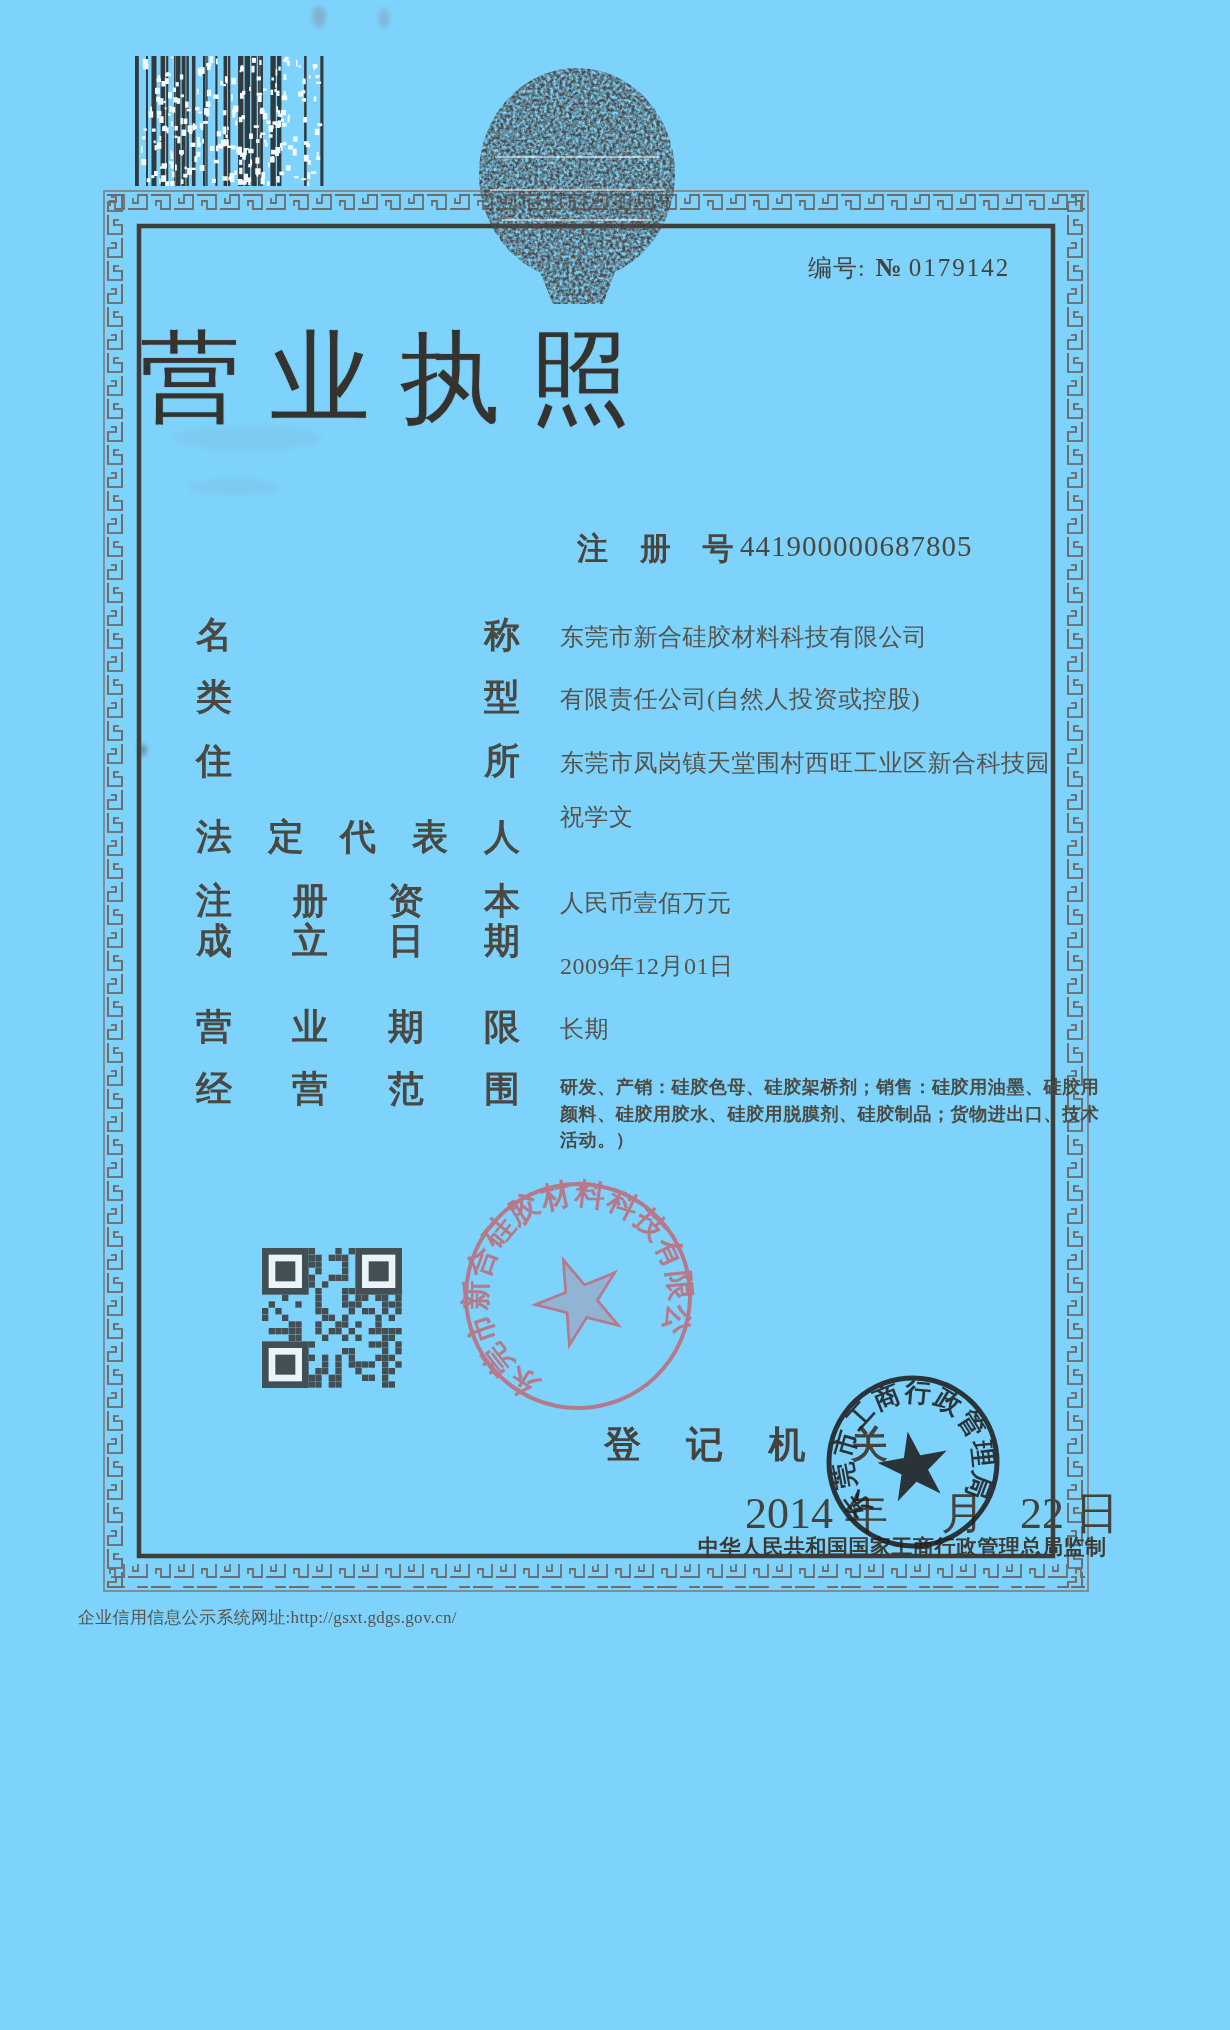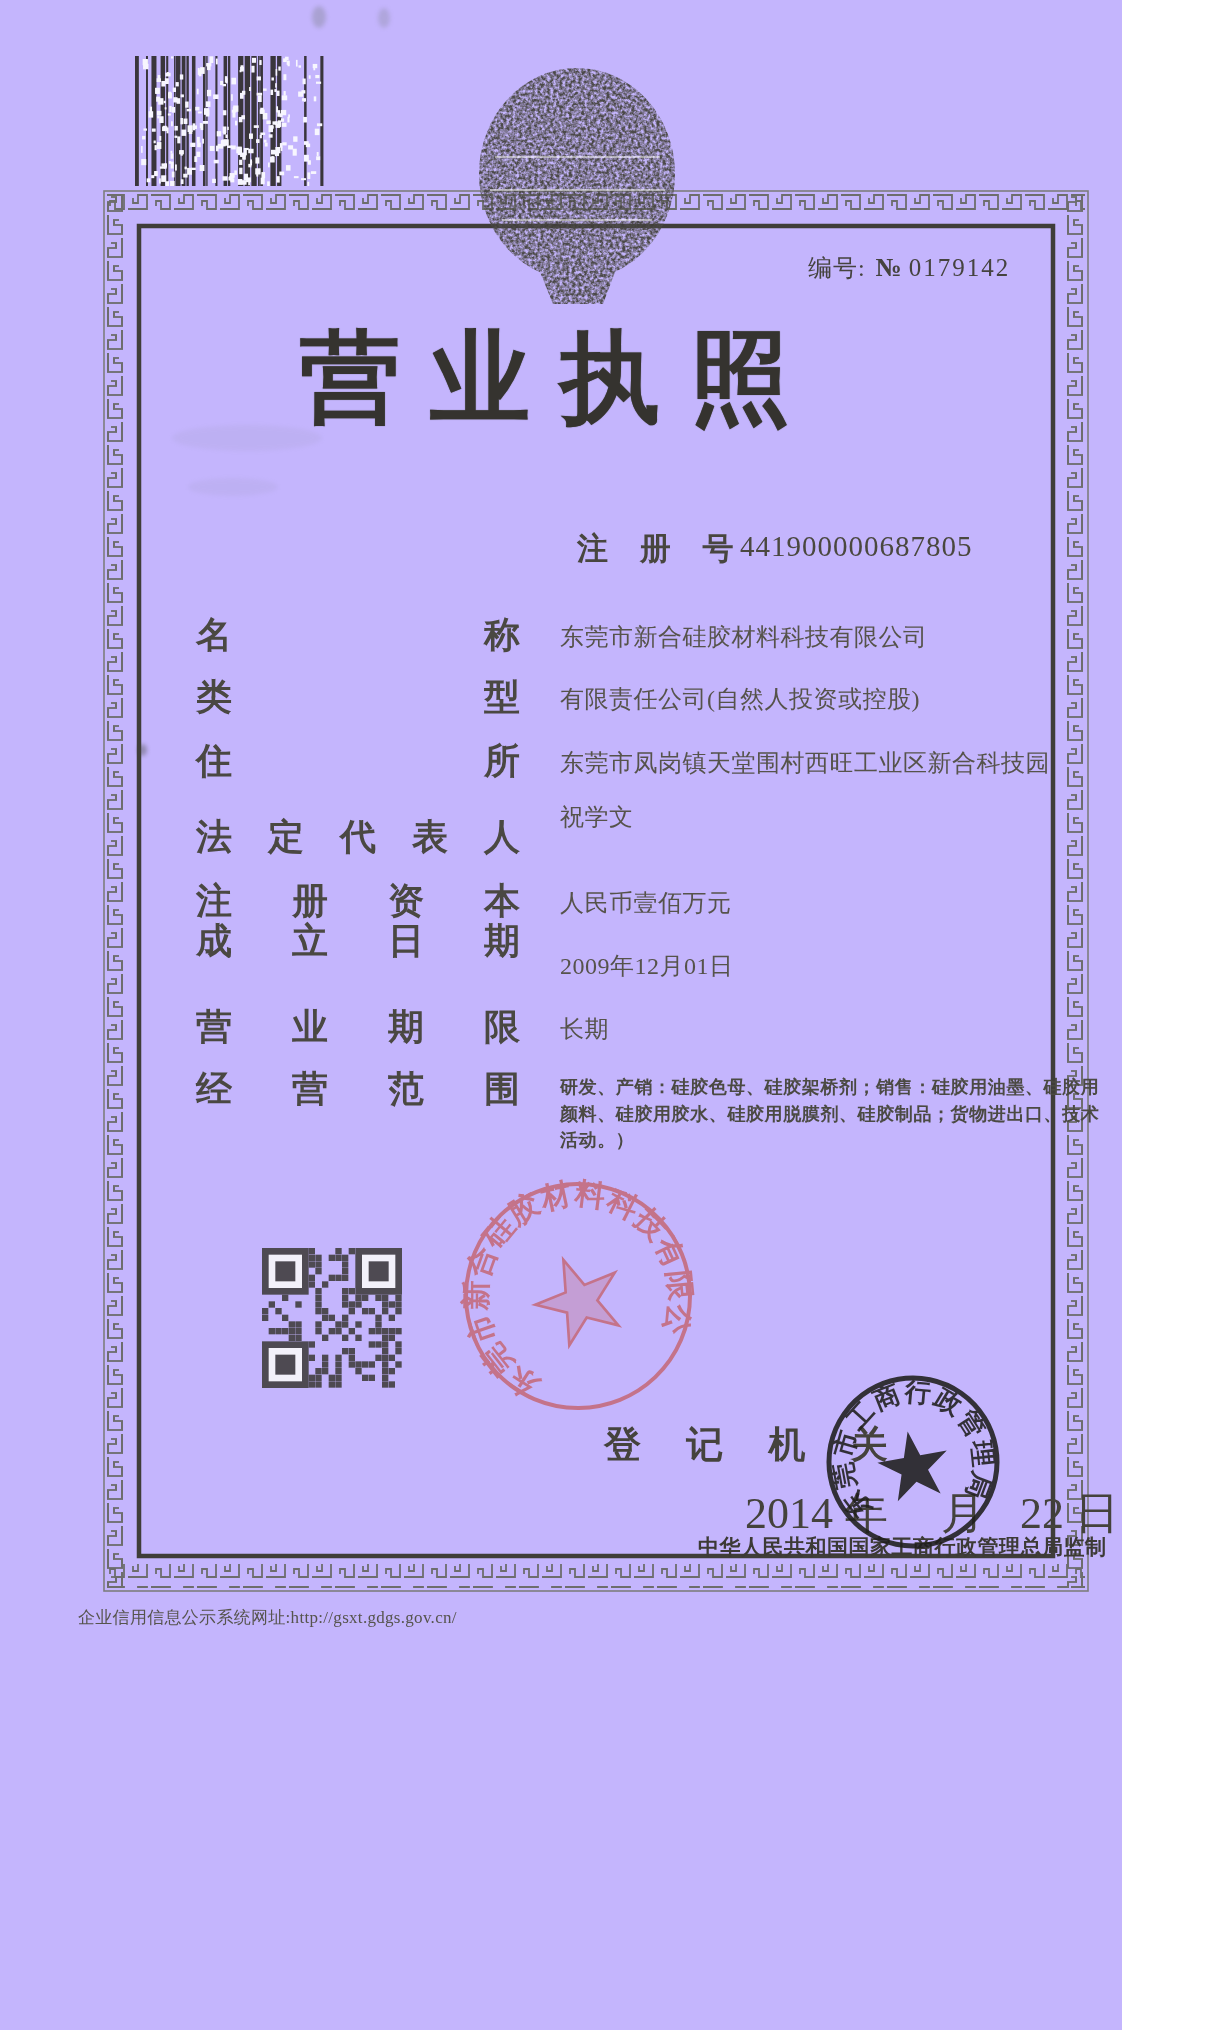--- a/index.html
+++ b/index.html
@@ -1,16 +1,16 @@
 <!DOCTYPE html>
 <html><head>
 <meta charset="utf-8">
 <style>
   html,body{margin:0;padding:0;background:#ffffff;}
-  .page{position:relative;width:1122px;height:2030px;background:#c4b5fd;overflow:hidden;
+  .page{position:relative;width:1230px;height:2030px;background:#7dd3fc;overflow:hidden;
         font-family:"Liberation Serif","DejaVu Serif",serif;color:#3d3b37;}
   .abs{position:absolute;}
 
   
   .artifact{position:absolute;background:#8a8aa0;border-radius:50%;filter:blur(2px);}
 
   
   .barcode{left:133px;top:56px;width:192px;height:130px;filter:blur(0.6px) contrast(1.1);opacity:.88;}
 
   
@@ -18,22 +18,22 @@
 
   
   .frame{left:103px;top:190px;z-index:1;}
 
   
   .serial{left:808px;top:252px;width:280px;font-size:24px;color:#45433f;z-index:2;letter-spacing:1px;}
   .serial .no-sign{font-weight:bold;font-size:26px;padding:0 6px 0 10px;}
   .serial .digits{font-size:25px;letter-spacing:2px;}
 
   
-  .title{left:140px;top:312px;width:680px;text-align:right;z-index:2;
-         font-family:"DejaVu Sans","Liberation Sans",sans-serif;font-weight:700;
+  .title{left:140px;top:312px;width:680px;text-align:left;z-index:2;
+         font-family:"DejaVu Sans","Liberation Sans",sans-serif;font-weight:400;
          font-size:100px;letter-spacing:30px;color:#35332f;text-shadow:0 0 1px #555;}
 
   
   .regno{top:528px;z-index:2;}
   .regno .lbl{position:absolute;left:577px;top:0;font-size:31px;font-weight:bold;letter-spacing:12px;color:#48463f;white-space:nowrap;}
   .regno .val{position:absolute;left:740px;top:2px;font-size:29px;letter-spacing:1px;color:#4a483f;white-space:nowrap;}
 
   
   .f-label{position:absolute;left:196px;width:324px;font-size:36px;font-weight:bold;color:#4a4842;
            text-align:justify;text-align-last:justify;white-space:nowrap;z-index:2;line-height:42px;}

